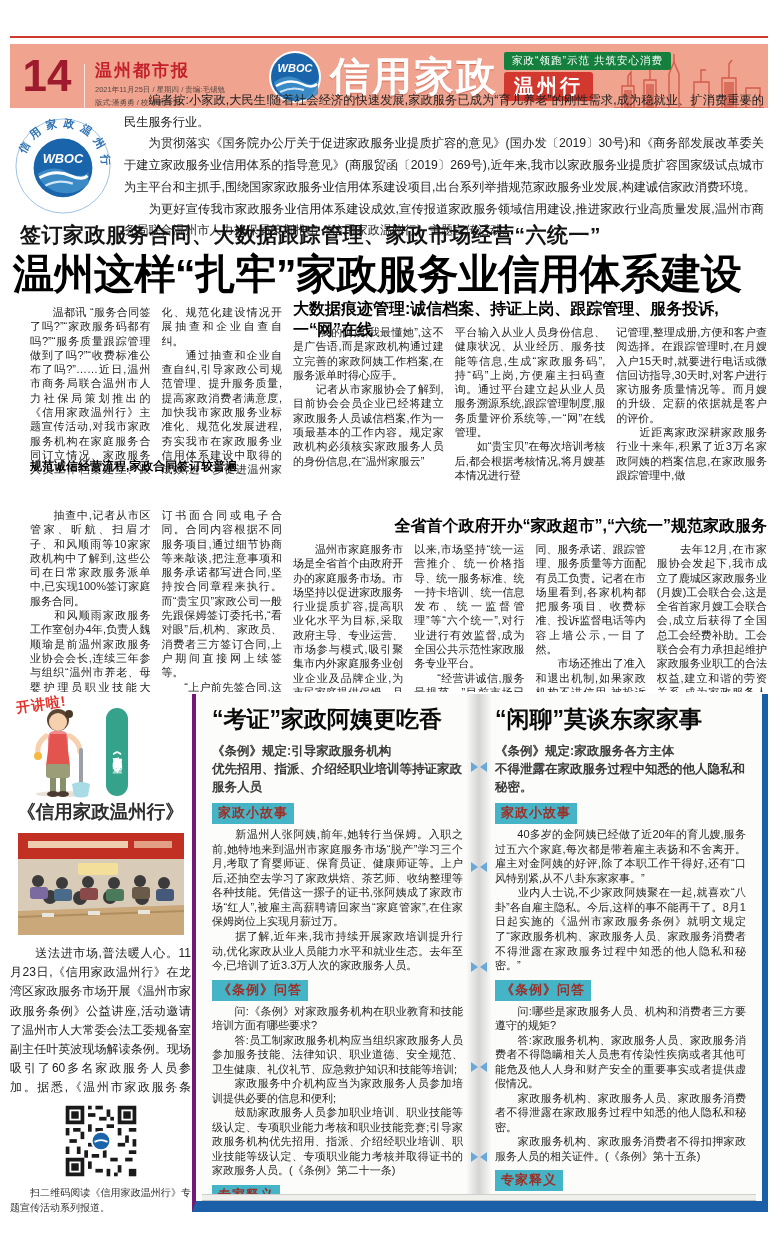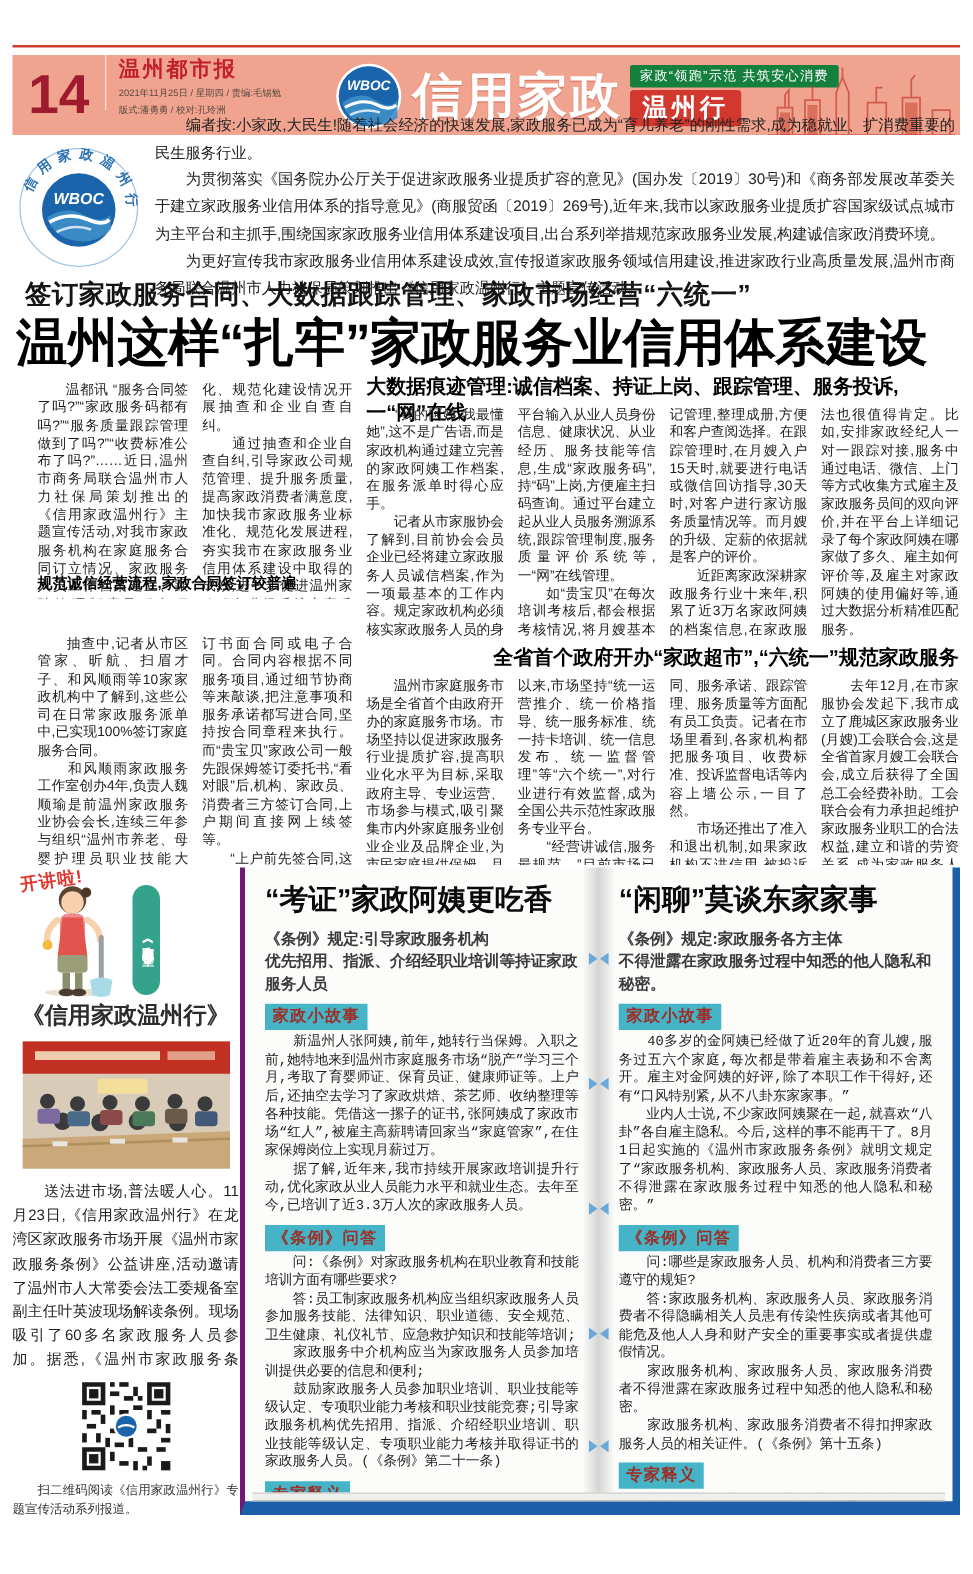--- a/index.html
+++ b/index.html
@@ -1,20 +1,20 @@
 <!DOCTYPE html>
 <html><head>
 <meta charset="utf-8">
 <style>
   html,body{margin:0;padding:0;background:#fff;}
   .page{position:relative;width:778px;height:1259px;background:#fff;overflow:hidden;
         font-family:"Liberation Sans","DejaVu Sans",sans-serif;color:#1a1a1a;}
   
   .top-rule{position:absolute;top:36px;left:10px;right:10px;height:2px;background:#ce3a2c;}
-  .masthead{position:absolute;top:44px;left:10px;right:10px;height:64px;background:#f0a38e;display:flex;align-items:flex-start;}
+  .masthead{position:absolute;top:44px;left:10px;right:10px;height:64px;background:#f0a38e;display:flex;align-items:flex-end;}
   .pagenum{width:74px;text-align:center;font-size:44px;font-weight:bold;color:#9e1b2e;line-height:64px;}
   .mast-div{width:1px;height:44px;background:rgba(255,255,255,.7);margin-right:10px;}
   .mast-name{font-family:"Liberation Serif","DejaVu Serif",serif;font-size:17px;font-weight:bold;color:#c3202c;letter-spacing:2px;}
   .mast-info{font-size:7.5px;color:#5a4a44;line-height:1.5;margin-top:2px;}
   .banner{position:absolute;left:258px;top:5px;display:flex;align-items:center;}
   .banner-title{font-size:40px;font-weight:900;color:#fff;letter-spacing:2px;margin:0 6px 0 8px;text-shadow:0 1px 1px rgba(160,30,20,.4);}
   .banner-right{display:flex;flex-direction:column;gap:2px;}
   .slogan-chip{background:#15803d;color:#fff;font-size:10.5px;padding:2px 8px;border-radius:2px;letter-spacing:1px;white-space:nowrap;}
   .wzx-chip{align-self:flex-start;background:#d2382e;color:#fff;font-size:20px;font-weight:900;letter-spacing:3px;padding:1px 10px;border-radius:3px;}
   .skyline{position:absolute;right:4px;bottom:0;opacity:.85;}
@@ -52,21 +52,21 @@
   
   .book{position:absolute;top:694px;left:192px;width:576px;height:518px;
         border-left:4px solid #701a75;border-right:6px solid #1b5fa8;border-bottom:11px solid #1b5fa8;
         background:#fcfcfb;box-sizing:border-box;}
   .pages{position:relative;display:flex;height:100%;}
   .pg{width:50%;box-sizing:border-box;padding:8px 16px 4px 16px;overflow:hidden;}
   .pg-title{font-size:23px;font-weight:900;color:#0a0a0a;margin:2px 0 7px;}
   .pg-sub{font-size:12.5px;font-weight:700;color:#3c3c3c;line-height:1.45;}
   .chip{display:inline-block;background:#45b4c6;color:#9c2f28;font-size:13px;font-weight:800;
         padding:1px 6px 2px;margin:7px 0 3px;letter-spacing:1px;}
-  .pg .para{margin:0;font-family:Liberation Mono, monospace;font-size:11px;line-height:1.32;
+  .pg .para{margin:0;font-family:Liberation Sans, sans-serif;font-size:11px;line-height:1.32;
             text-align:justify;color:#1f1f1f;}
   .spine{position:absolute;left:50%;top:0;bottom:0;width:26px;transform:translateX(-50%);
          background:linear-gradient(90deg,rgba(0,0,0,0),rgba(110,110,110,.28),rgba(0,0,0,0));}
   .bowtie{position:absolute;left:50%;transform:translateX(-50%);}
   .page-stack{position:absolute;left:6px;right:6px;bottom:0;height:5px;
               border-top:1px solid #cfcfcf;border-bottom:1px solid #bdbdbd;background:#efefec;}
 </style>
 </head>
 <body>
 
@@ -173,23 +173,20 @@
         <p class="para">　　“我的阿姨,我最懂她”,这不是广告语,而是家政机构通过建立完善的家政阿姨工作档案,在服务派单时得心应手。</p>
         <p class="para">　　记者从市家服协会了解到,目前协会会员企业已经将建立家政服务人员诚信档案,作为一项最基本的工作内容。规定家政机构必须核实家政服务人员的身份信息,在“温州家服云”</p>
       </div>
     <div class="col">
         <p class="para">平台输入从业人员身份信息、健康状况、从业经历、服务技能等信息,生成“家政服务码”,持“码”上岗,方便雇主扫码查询。通过平台建立起从业人员服务溯源系统,跟踪管理制度,服务质量评价系统等,一“网”在线管理。</p>
         <p class="para">　　如“贵宝贝”在每次培训考核后,都会根据考核情况,将月嫂基本情况进行登</p>
       </div>
     <div class="col">
         <p class="para">记管理,整理成册,方便和客户查阅选择。在跟踪管理时,在月嫂入户15天时,就要进行电话或微信回访指导,30天时,对客户进行家访服务质量情况等。而月嫂的升级、定薪的依据就是客户的评价。</p>
         <p class="para">　　近距离家政深耕家政服务行业十来年,积累了近3万名家政阿姨的档案信息,在家政服务跟踪管理中,做</p>
-      </div>
-    <div class="col">
-        <p class="para">法也很值得肯定。比如,安排家政经纪人一对一跟踪对接,服务中通过电话、微信、上门等方式收集方式雇主及家政服务员间的双向评价,并在平台上详细记录了每个家政阿姨在哪家做了多久、雇主如何评价等,及雇主对家政阿姨的使用偏好等,通过大数据分析精准匹配服务。</p>
       </div>
   </div>
 
   <div class="subhead-r2">全省首个政府开办“家政超市”,“六统一”规范家政服务</div>
   <div class="sec3 cols">
     <div class="col">
         <p class="para">　　温州市家庭服务市场是全省首个由政府开办的家庭服务市场。市场坚持以促进家政服务行业提质扩容,提高职业化水平为目标,采取政府主导、专业运营、市场参与模式,吸引聚集市内外家庭服务业创业企业及品牌企业,为市民家庭提供保姆、月嫂、育婴、保洁、养老护理和家庭服务综合信息一站式品质服务。</p>
       </div>
     <div class="col">
         <p class="para">以来,市场坚持“统一运营推介、统一价格指导、统一服务标准、统一持卡培训、统一信息发布、统一监督管理”等“六个统一”,对行业进行有效监督,成为全国公共示范性家政服务专业平台。</p>

